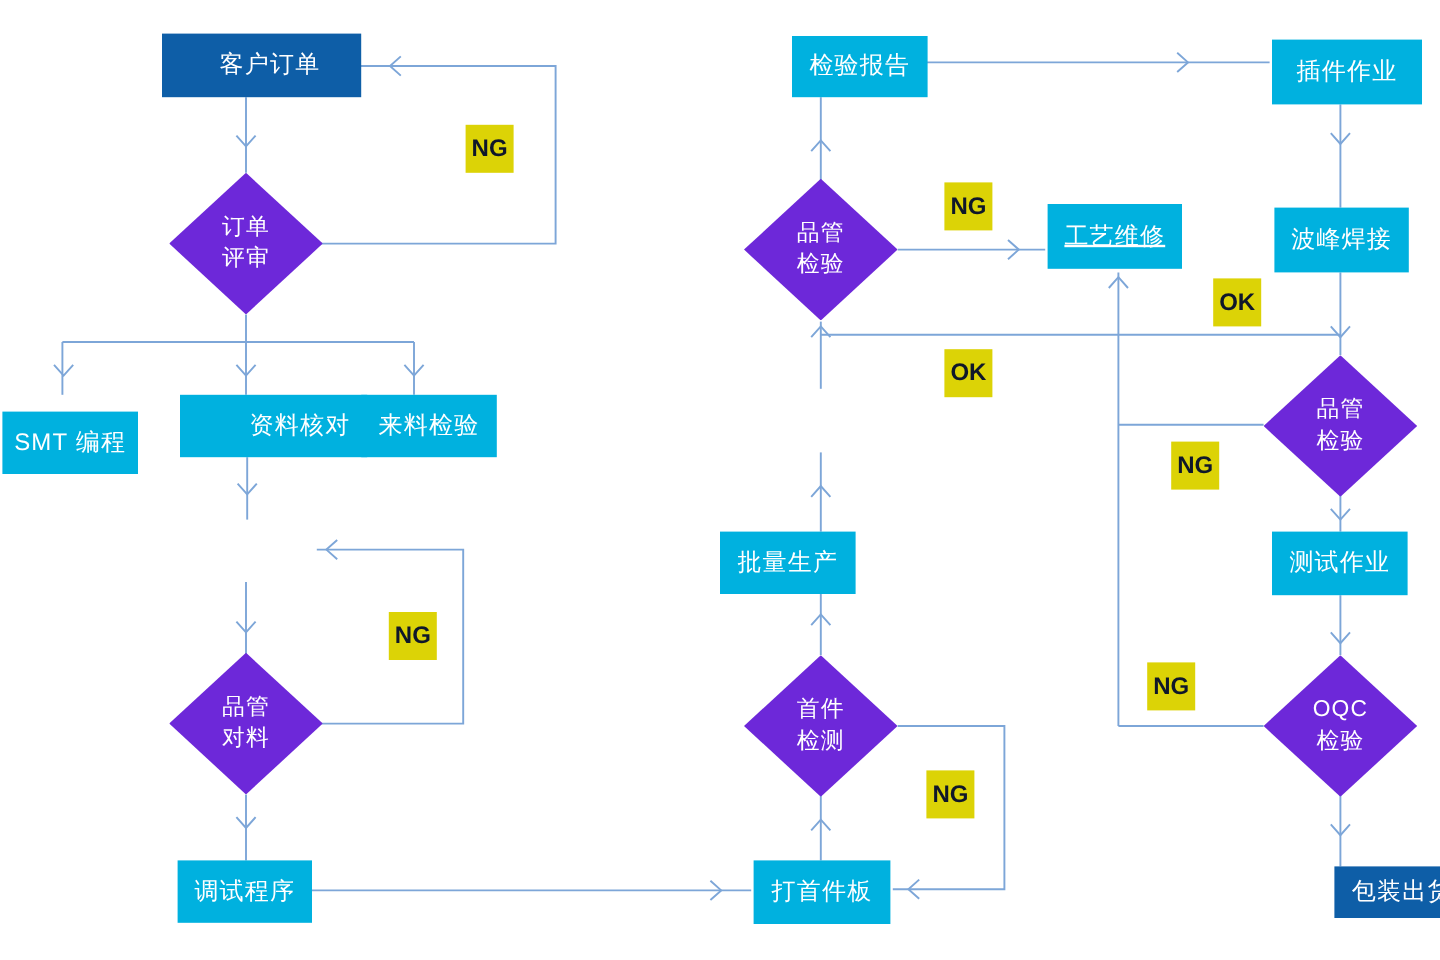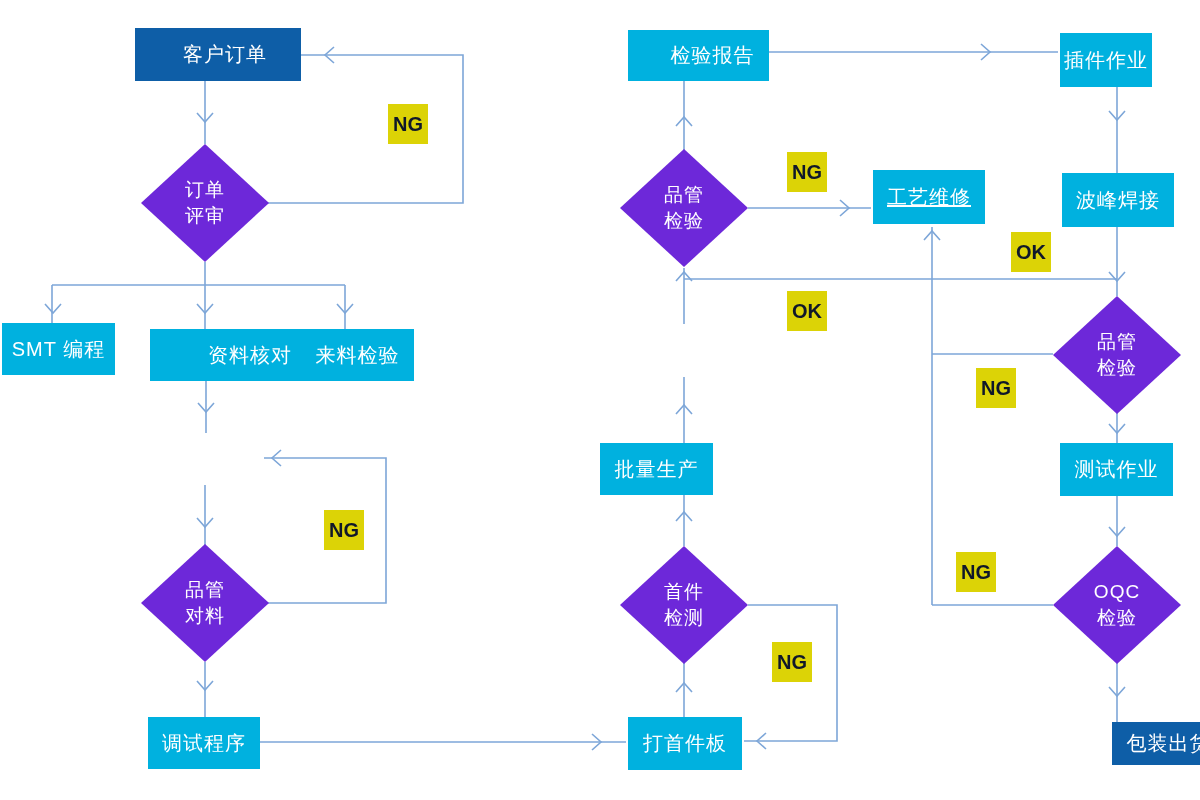--- a/index.html
+++ b/index.html
@@ -75,37 +75,37 @@
     <polyline points="1109,111 1117,120 1125,111"></polyline>
     <polyline points="1109,272 1117,281 1125,272"></polyline>
     <polyline points="1109,424 1117,433 1125,424"></polyline>
     <polyline points="1109,527 1117,536 1125,527"></polyline>
     <polyline points="1109,687 1117,696 1125,687"></polyline>
   </svg>
 
   <div class="node rect-dark" style="left:135px;top:28px;width:152px;height:53px;padding-left:14px;">客户订单</div>
   <div class="node diamond" style="left:141px;top:144px;width:128px;height:118px;">订单
 评审</div>
-  <div class="node rect-cyan" style="left:2px;top:323px;width:113px;height:52px;">SMT 编程</div>
+  <div class="node rect-cyan" style="left:2px;top:343px;width:113px;height:52px;">SMT 编程</div>
   <div class="node rect-cyan" style="left:150px;top:329px;width:112px;height:52px;padding-left:44px;">资料核对</div>
   <div class="node rect-cyan" style="left:301px;top:329px;width:113px;height:52px;">来料检验</div>
   <div class="node diamond" style="left:141px;top:544px;width:128px;height:118px;">品管
 对料</div>
   <div class="node rect-cyan" style="left:148px;top:717px;width:112px;height:52px;">调试程序</div>
 
-  <div class="node rect-cyan" style="left:628px;top:30px;width:113px;height:51px;padding-left:28px;">检验报告</div>
+  <div class="node rect-cyan" style="left:660px;top:30px;width:113px;height:51px;">检验报告</div>
   <div class="node diamond" style="left:620px;top:149px;width:128px;height:118px;">品管
 检验</div>
   <div class="node rect-cyan" style="left:873px;top:170px;width:112px;height:54px;text-decoration:underline;">工艺维修</div>
   <div class="node rect-cyan" style="left:600px;top:443px;width:113px;height:52px;">批量生产</div>
   <div class="node diamond" style="left:620px;top:546px;width:128px;height:118px;">首件
 检测</div>
   <div class="node rect-cyan" style="left:628px;top:717px;width:114px;height:53px;">打首件板</div>
 
-  <div class="node rect-cyan" style="left:1060px;top:33px;width:92px;height:54px;">插件作业</div>
+  <div class="node rect-cyan" style="left:1060px;top:33px;width:125px;height:54px;">插件作业</div>
   <div class="node rect-cyan" style="left:1062px;top:173px;width:112px;height:54px;">波峰焊接</div>
   <div class="node diamond" style="left:1053px;top:296px;width:128px;height:118px;">品管
 检验</div>
   <div class="node rect-cyan" style="left:1060px;top:443px;width:113px;height:53px;">测试作业</div>
   <div class="node diamond" style="left:1053px;top:546px;width:128px;height:118px;">OQC
 检验</div>
   <div class="node rect-dark" style="left:1112px;top:722px;width:113px;height:43px;">包装出货</div>
 
   <div class="badge" style="left:388px;top:104px;">NG</div>
   <div class="badge" style="left:324px;top:510px;">NG</div>

